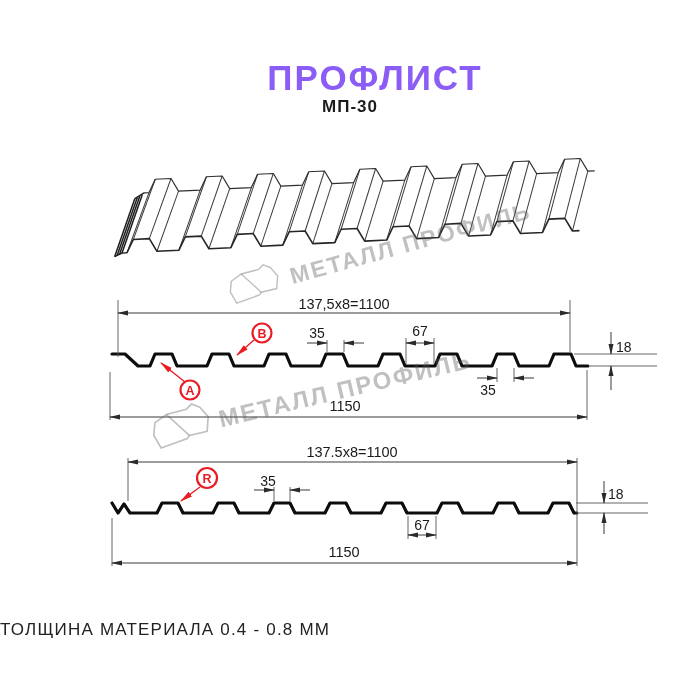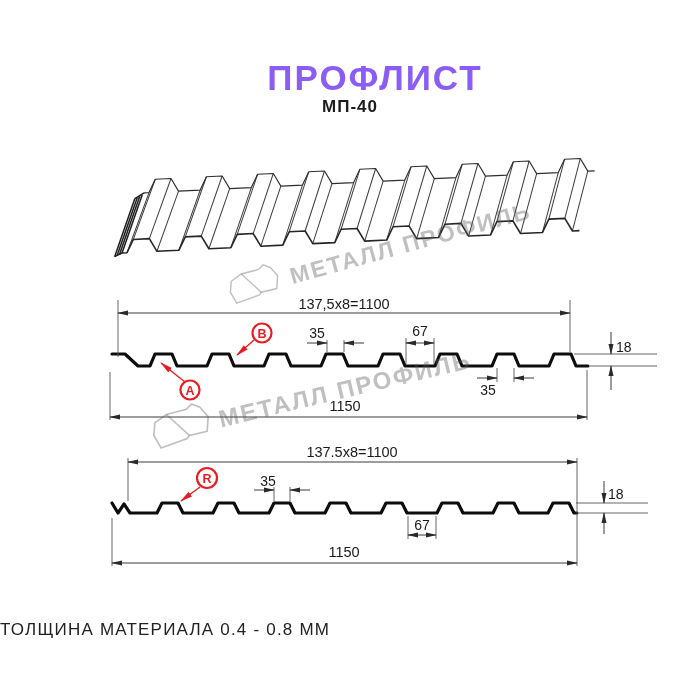--- a/index.html
+++ b/index.html
@@ -31,21 +31,21 @@
            color:rgba(90,90,90,0.38);white-space:nowrap;transform-origin:left top;}
   .wm-logo{position:absolute;}
   .wm-logo path{fill:none;stroke:rgba(90,90,90,0.38);stroke-width:1.6;}
 </style>
 </head>
 <body>
 
 <div class="page">
 
   <div class="title">ПРОФЛИСТ</div>
-  <div class="subtitle">МП-40</div>
+  <div class="subtitle">МП-30</div>
 
   <svg class="drawing" width="700" height="700" viewBox="0 0 700 700">
     <defs>
       <marker id="arr" viewBox="0 0 10 6" refX="9.2" refY="3" markerWidth="11" markerHeight="6.6" orient="auto-start-reverse">
         <path d="M0,0.7 L10,3 L0,5.3 Z" fill="#2a2a2a"></path>
       </marker>
       <marker id="arrR" viewBox="0 0 10 6" refX="9.2" refY="3" markerWidth="9" markerHeight="5.5" orient="auto-start-reverse">
         <path d="M0,0.7 L10,3 L0,5.3 Z" fill="#ea1c23"></path>
       </marker>
     </defs>

